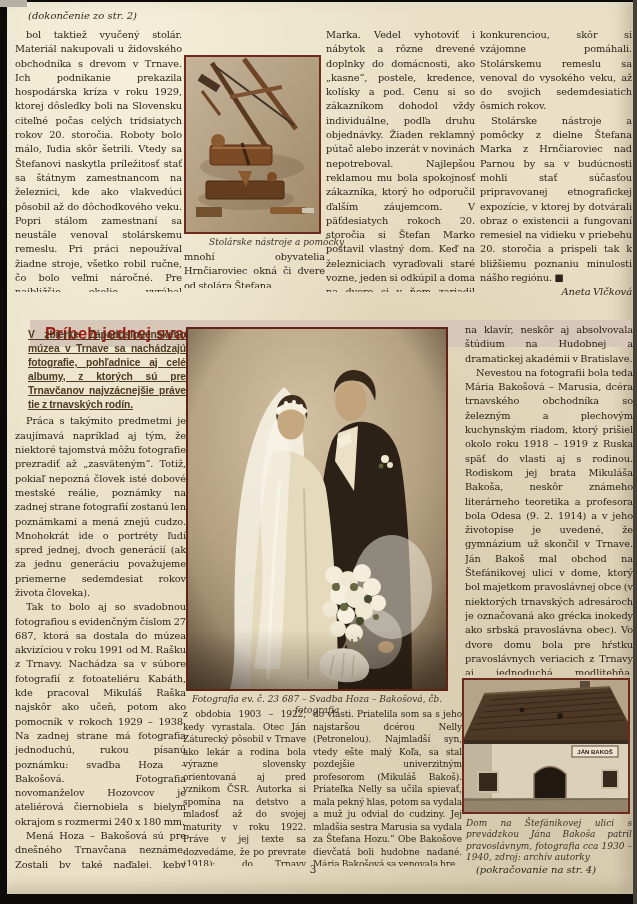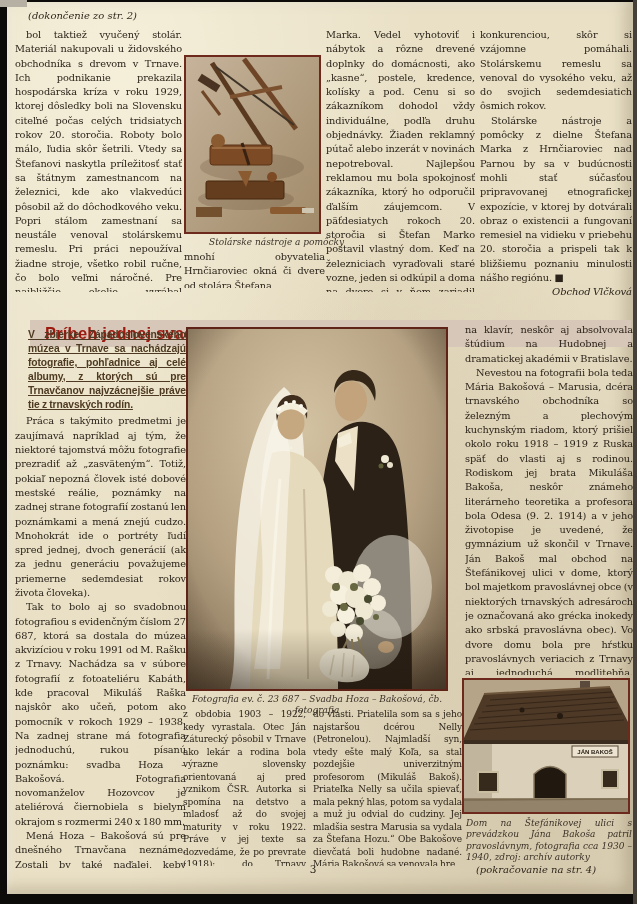--- a/index.html
+++ b/index.html
@@ -78,21 +78,21 @@
     <p class="noind">mnohí obyvatelia Hrnčiaroviec okná či dvere od stolára Štefana</p>
   </div>
 
   <div class="abs body-txt" style="left:319px;top:26px;width:149px;height:264px;">
     <p class="noind">Marka. Vedel vyhotoviť i nábytok a rôzne drevené doplnky do domácnosti, ako „kasne“, postele, kredence, kolísky a pod. Cenu si so zákazníkom dohodol vždy individuálne, podľa druhu objednávky. Žiaden reklamný pútač alebo inzerát v novinách nepotreboval. Najlepšou reklamou mu bola spokojnosť zákazníka, ktorý ho odporučil ďalším záujemcom. V päťdesiatych rokoch 20. storočia si Štefan Marko postavil vlastný dom. Keď na železniciach vyraďovali staré vozne, jeden si odkúpil a doma na dvore si v ňom zariadil malú stolársku dielňu. V čase jeho pôsobenia boli v Hrnčiarovciach nad Parnou ešte dvaja stolári. Neboli si však</p>
   </div>
 
   <div class="abs body-txt" style="left:473px;top:26px;width:152px;height:268px;">
     <p class="noind">konkurenciou, skôr si vzájomne pomáhali. Stolárskemu remeslu sa venoval do vysokého veku, až do svojich sedemdesiatich ôsmich rokov.</p>
     <p>Stolárske nástroje a pomôcky z dielne Štefana Marka z Hrnčiaroviec nad Parnou by sa v budúcnosti mohli stať súčasťou pripravovanej etnografickej expozície, v ktorej by dotvárali obraz o existencii a fungovaní remesiel na vidieku v priebehu 20. storočia a prispeli tak k bližšiemu poznaniu minulosti nášho regiónu. ■</p>
-    <p class="author">Obchod Vlčková</p>
+    <p class="author">Aneta Vlčková</p>
 
   </div>
 
   <div class="abs band" style="left:23px;top:293px;width:601px;height:27px;margin-top:25px;">
     <h1>Príbeh jednej svadobnej fotografie</h1>
   </div>
 
   <div class="abs body-txt" style="left:8px;top:326px;width:171px;height:540px;">
     <div class="lead">V zbierke Západoslovenského múzea v Trnave sa nachádzajú fotografie, pohľadnice aj celé albumy, z ktorých sú pre Trnavčanov najvzácnejšie práve tie z trnavských rodín.</div>
     <p>Práca s takýmito predmetmi je zaujímavá napríklad aj tým, že niektoré tajomstvá môžu fotografie prezradiť až „zasväteným“. Totiž, pokiaľ nepozná človek isté dobové mestské reálie, poznámky na zadnej strane fotografií zostanú len poznámkami a mená znejú cudzo. Mnohokrát ide o portréty ľudí spred jednej, dvoch generácií (ak za jednu generáciu považujeme priemerne sedemdesiat rokov života človeka).</p>

